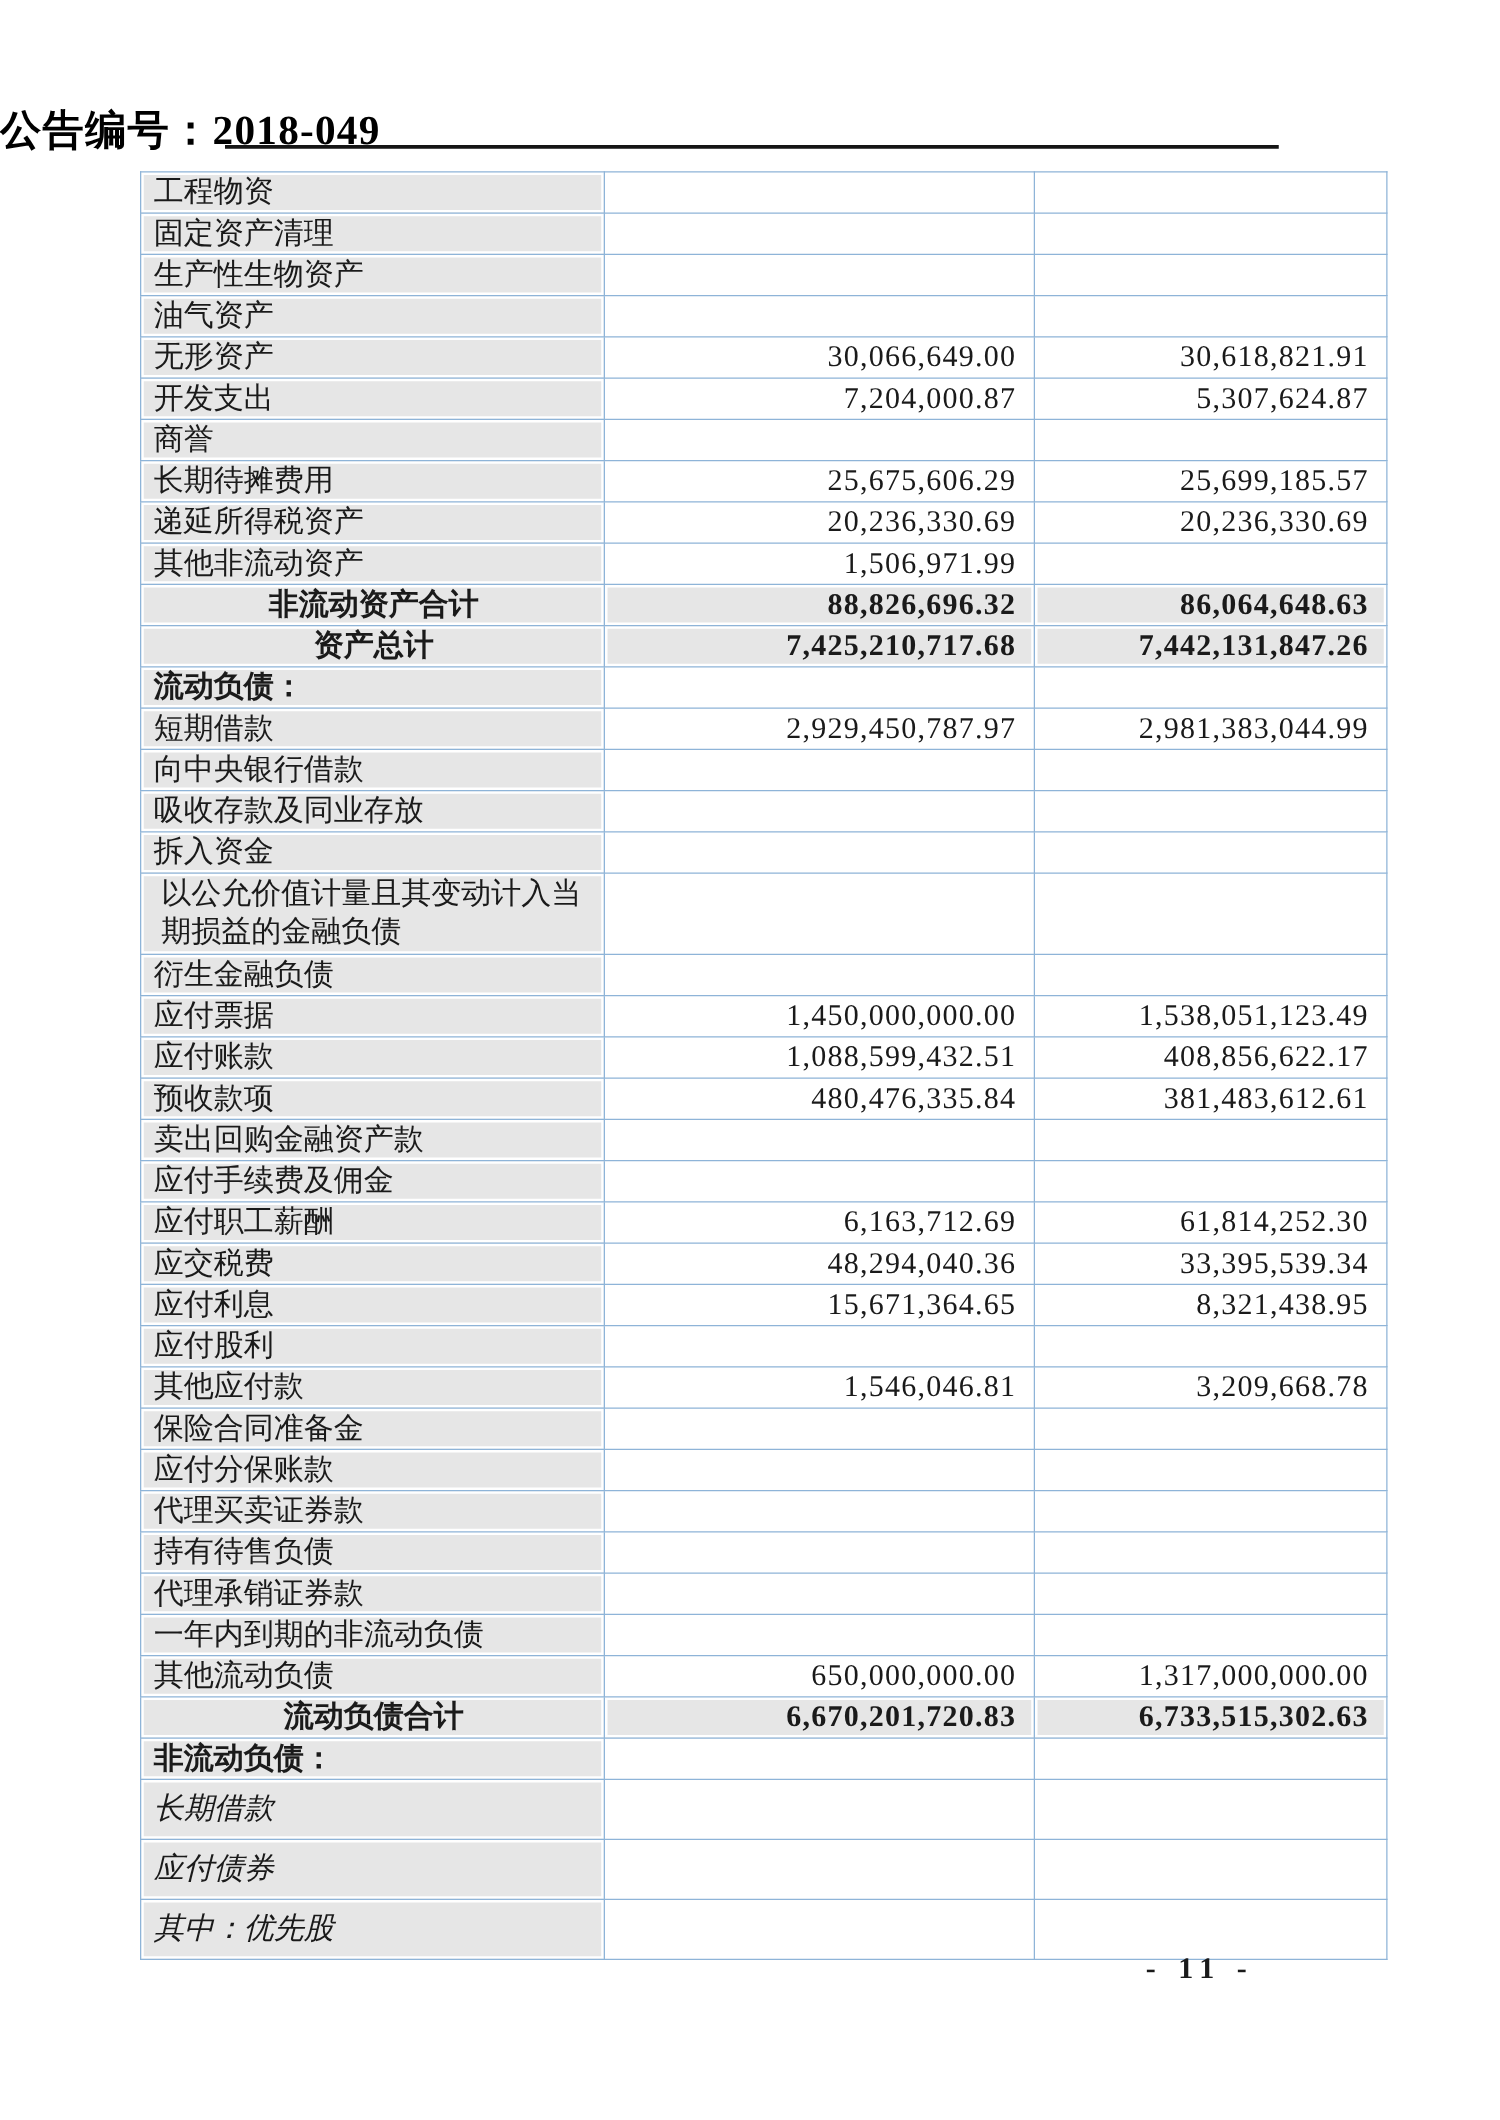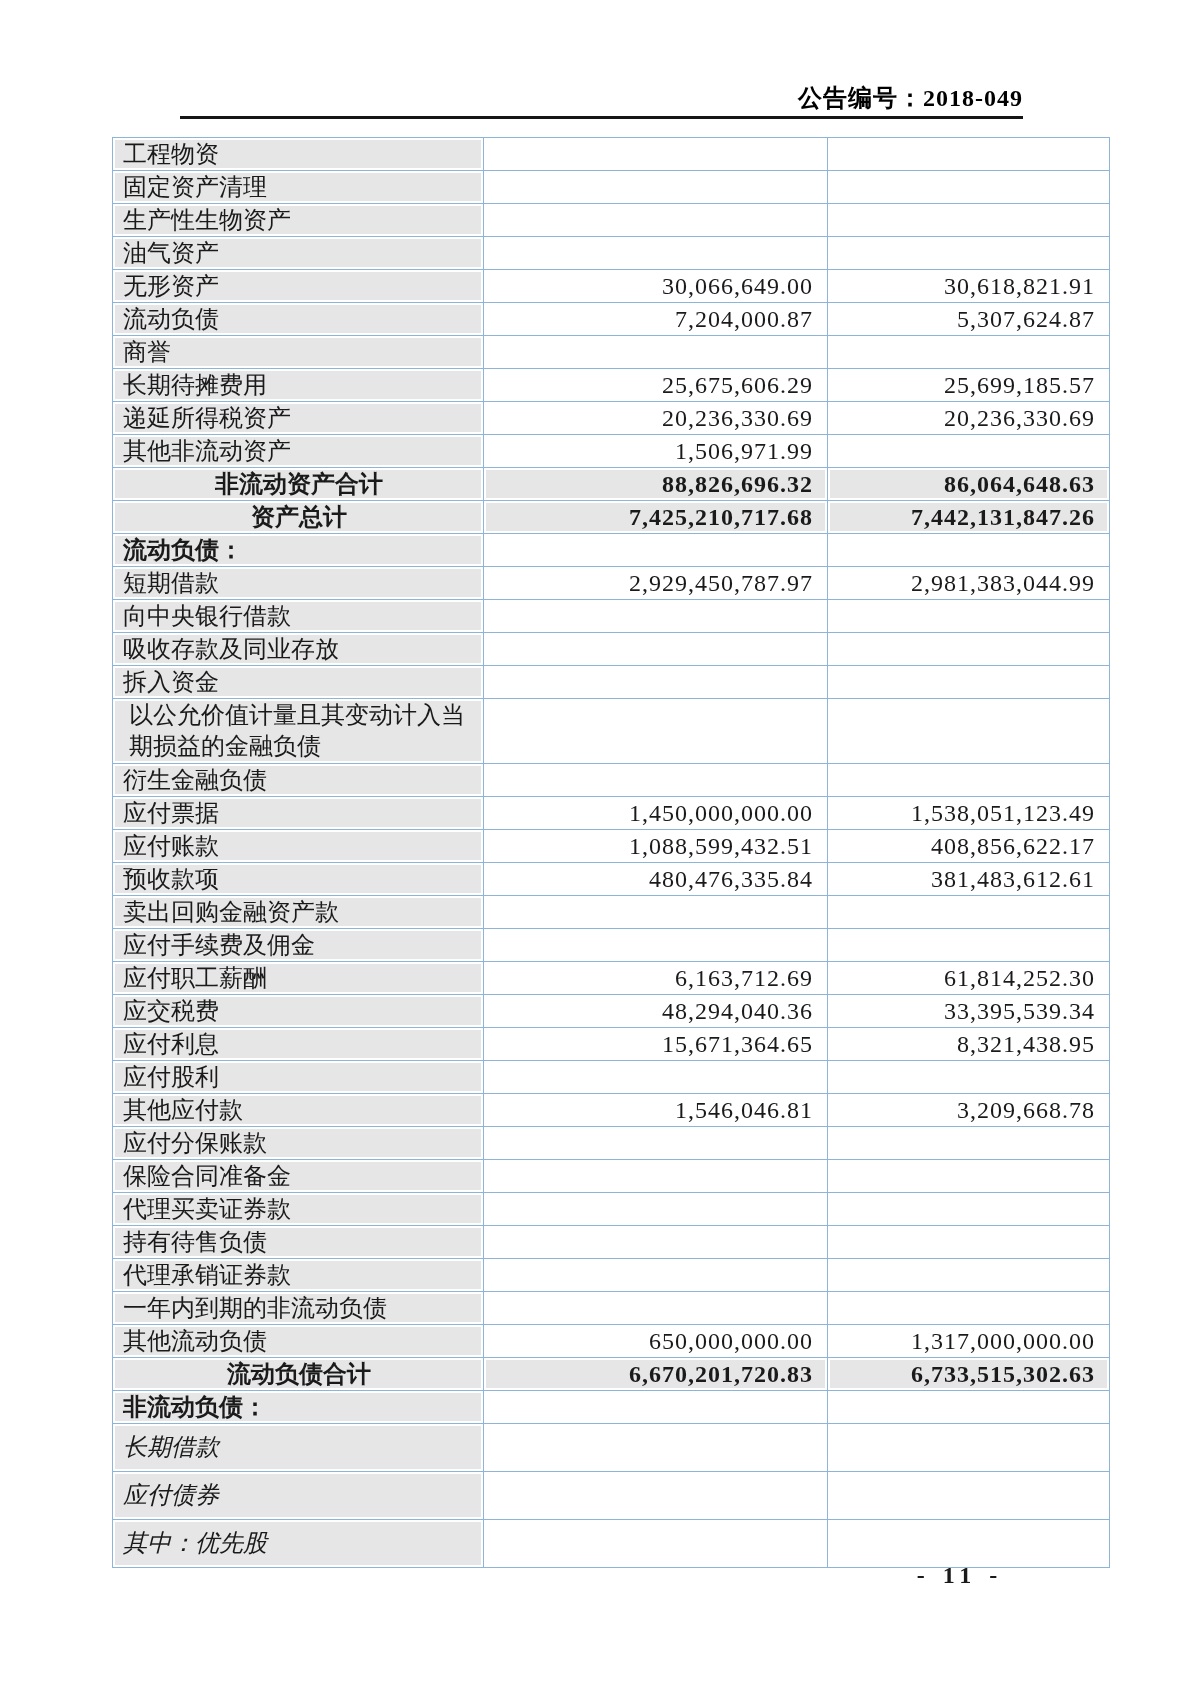--- a/index.html
+++ b/index.html
@@ -10,22 +10,21 @@
   }
   .page{
     position:relative;
     width:1200px;height:1696px;
     background:#ffffff;
     overflow:hidden;
   }
   .header-no{
     position:absolute;
     top:82px;left:0;width:1023px;
-    text-align:right;
-    font-size:24px;
+    font-size:33px;
     font-weight:bold;
     color:#000;
     letter-spacing:1px;
   }
   .header-rule{
     position:absolute;
     top:116px;left:180px;
     width:843px;height:3px;
     background:#151515;
   }
@@ -108,21 +107,21 @@
           <td class="c-label">油气资产</td>
           <td class="c-val"></td>
           <td class="c-val"></td>
         </tr>
         <tr class="row-normal">
           <td class="c-label">无形资产</td>
           <td class="c-val">30,066,649.00</td>
           <td class="c-val">30,618,821.91</td>
         </tr>
         <tr class="row-normal">
-          <td class="c-label">流动负债</td>
+          <td class="c-label">开发支出</td>
           <td class="c-val">7,204,000.87</td>
           <td class="c-val">5,307,624.87</td>
         </tr>
         <tr class="row-normal">
           <td class="c-label">商誉</td>
           <td class="c-val"></td>
           <td class="c-val"></td>
         </tr>
         <tr class="row-normal">
           <td class="c-label">长期待摊费用</td>
@@ -228,26 +227,26 @@
           <td class="c-label">应付股利</td>
           <td class="c-val"></td>
           <td class="c-val"></td>
         </tr>
         <tr class="row-normal">
           <td class="c-label">其他应付款</td>
           <td class="c-val">1,546,046.81</td>
           <td class="c-val">3,209,668.78</td>
         </tr>
         <tr class="row-normal">
+          <td class="c-label">保险合同准备金</td>
+          <td class="c-val"></td>
+          <td class="c-val"></td>
+        </tr>
+        <tr class="row-normal">
           <td class="c-label">应付分保账款</td>
-          <td class="c-val"></td>
-          <td class="c-val"></td>
-        </tr>
-        <tr class="row-normal">
-          <td class="c-label">保险合同准备金</td>
           <td class="c-val"></td>
           <td class="c-val"></td>
         </tr>
         <tr class="row-normal">
           <td class="c-label">代理买卖证券款</td>
           <td class="c-val"></td>
           <td class="c-val"></td>
         </tr>
         <tr class="row-normal">
           <td class="c-label">持有待售负债</td>

